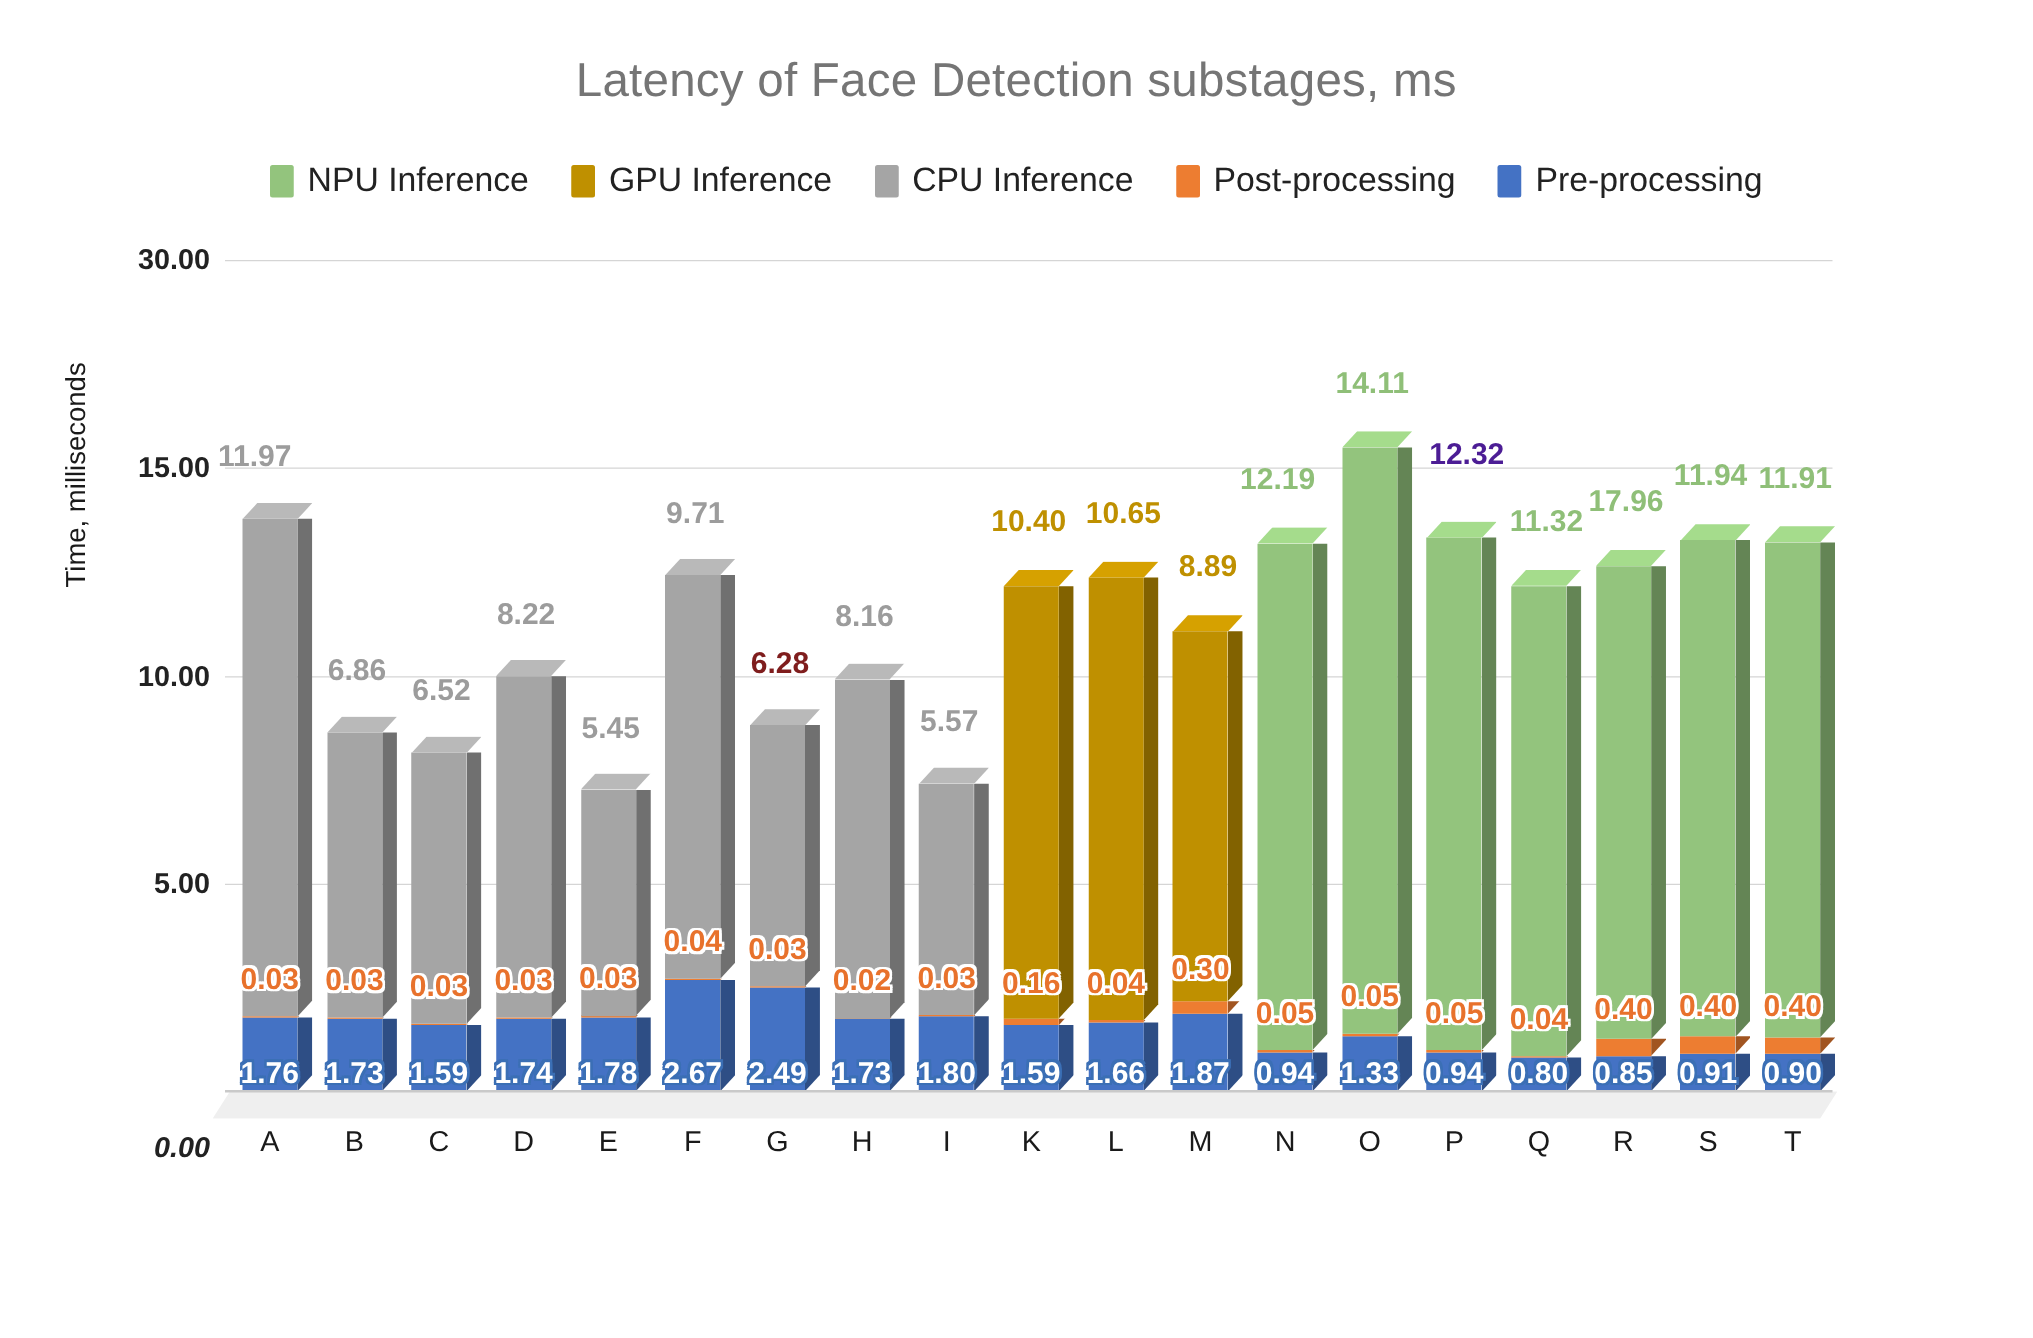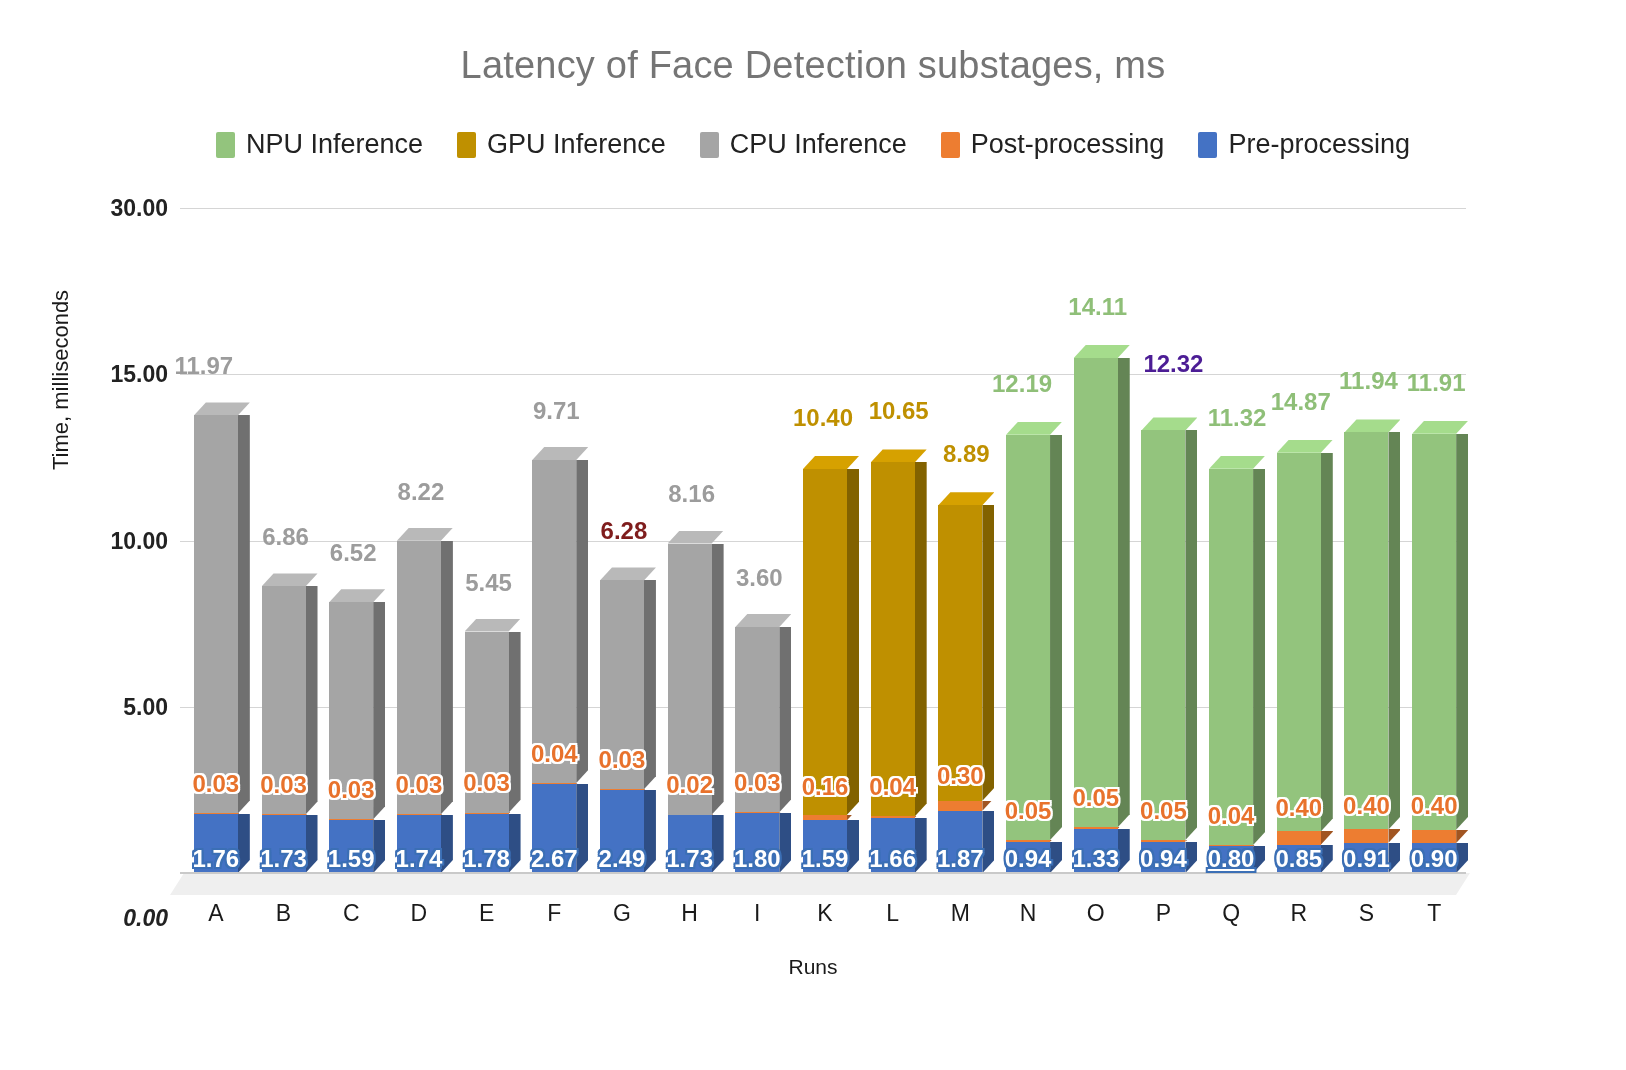--- a/index.html
+++ b/index.html
@@ -530,38 +530,37 @@
       <div class="xlabel" style="left: 960.368px;">M</div>
       <div class="xlabel" style="left: 1028.05px;">N</div>
       <div class="xlabel" style="left: 1095.74px;">O</div>
       <div class="xlabel" style="left: 1163.42px;">P</div>
       <div class="xlabel" style="left: 1231.11px;">Q</div>
       <div class="xlabel" style="left: 1298.79px;">R</div>
       <div class="xlabel" style="left: 1366.47px;">S</div>
       <div class="xlabel" style="left: 1434.16px;">T</div>
     </div>
 
-  <div class="xaxis-title">Runs</div>
 <div class="dlabel" style="color: rgb(156, 156, 156); left: 163.842px; top: 352.48px; width: 80px;">11.97</div>
     <div class="dlabel" style="color: rgb(156, 156, 156); left: 245.526px; top: 523.385px; width: 80px;">6.86</div>
     <div class="dlabel" style="color: rgb(156, 156, 156); left: 313.211px; top: 539.345px; width: 80px;">6.52</div>
     <div class="dlabel" style="color: rgb(156, 156, 156); left: 380.895px; top: 477.832px; width: 80px;">8.22</div>
     <div class="dlabel" style="color: rgb(156, 156, 156); left: 448.579px; top: 568.605px; width: 80px;">5.45</div>
     <div class="dlabel" style="color: rgb(156, 156, 156); left: 516.263px; top: 397.035px; width: 80px;">9.71</div>
     <div class="dlabel" style="color: #7f1d1d; left: 583.947px; top: 517.4px; width: 80px;">6.28</div>
     <div class="dlabel" style="color: rgb(156, 156, 156); left: 651.632px; top: 480.493px; width: 80px;">8.16</div>
-    <div class="dlabel" style="color: rgb(156, 156, 156); left: 719.316px; top: 563.95px; width: 80px;">3.60</div>
+    <div class="dlabel" style="color: rgb(156, 156, 156); left: 719.316px; top: 563.95px; width: 80px;">5.57</div>
     <div class="dlabel" style="color: rgb(191, 144, 0); left: 783px; top: 404.012px; width: 80px;">10.40</div>
     <div class="dlabel" style="color: rgb(191, 144, 0); left: 858.684px; top: 397.363px; width: 80px;">10.65</div>
     <div class="dlabel" style="color: rgb(191, 144, 0); left: 926.368px; top: 440.255px; width: 80px;">8.89</div>
     <div class="dlabel" style="color: rgb(143, 191, 120); left: 982.053px; top: 369.765px; width: 80px;">12.19</div>
     <div class="dlabel" style="color: rgb(143, 191, 120); left: 1057.74px; top: 292.957px; width: 80px;">14.11</div>
     <div class="dlabel" style="color: #4c1d95; left: 1133.42px; top: 350px; width: 80px;">12.32</div>
     <div class="dlabel" style="color: rgb(143, 191, 120); left: 1197.11px; top: 403.68px; width: 80px;">11.32</div>
-    <div class="dlabel" style="color: rgb(143, 191, 120); left: 1260.79px; top: 387.72px; width: 80px;">14.87</div>
+    <div class="dlabel" style="color: rgb(143, 191, 120); left: 1260.79px; top: 387.72px; width: 80px;">17.96</div>
     <div class="dlabel" style="color: rgb(143, 191, 120); left: 1328.47px; top: 367.438px; width: 80px;">11.94</div>
     <div class="dlabel" style="color: rgb(143, 191, 120); left: 1396.16px; top: 368.767px; width: 80px;">11.91</div>
     <div class="dlabel dlabel-post" style="left: 175.842px; top: 769.981px; width: 80px;">0.03</div>
     <div class="dlabel dlabel-pre" style="left: 175.842px; top: 845px; width: 80px;">1.76</div>
     <div class="dlabel dlabel-post" style="left: 243.526px; top: 770.979px; width: 80px;">0.03</div>
     <div class="dlabel dlabel-pre" style="left: 243.526px; top: 845px; width: 80px;">1.73</div>
     <div class="dlabel dlabel-post" style="left: 311.211px; top: 775.634px; width: 80px;">0.03</div>
     <div class="dlabel dlabel-pre" style="left: 311.211px; top: 845px; width: 80px;">1.59</div>
     <div class="dlabel dlabel-post" style="left: 378.895px; top: 770.646px; width: 80px;">0.03</div>
     <div class="dlabel dlabel-pre" style="left: 378.895px; top: 845px; width: 80px;">1.74</div>
@@ -581,20 +580,20 @@
     <div class="dlabel dlabel-pre" style="left: 852.684px; top: 845px; width: 80px;">1.66</div>
     <div class="dlabel dlabel-post" style="left: 920.368px; top: 761.835px; width: 80px;">0.30</div>
     <div class="dlabel dlabel-pre" style="left: 920.368px; top: 845px; width: 80px;">1.87</div>
     <div class="dlabel dlabel-post" style="left: 988.053px; top: 796.914px; width: 80px;">0.05</div>
     <div class="dlabel dlabel-pre" style="left: 988.053px; top: 845px; width: 80px;">0.94</div>
     <div class="dlabel dlabel-post" style="left: 1055.74px; top: 783.946px; width: 80px;">0.05</div>
     <div class="dlabel dlabel-pre" style="left: 1055.74px; top: 845px; width: 80px;">1.33</div>
     <div class="dlabel dlabel-post" style="left: 1123.42px; top: 796.914px; width: 80px;">0.05</div>
     <div class="dlabel dlabel-pre" style="left: 1123.42px; top: 845px; width: 80px;">0.94</div>
     <div class="dlabel dlabel-post" style="left: 1191.11px; top: 801.735px; width: 80px;">0.04</div>
-    <div class="dlabel dlabel-pre" style="left: 1191.11px; top: 845px; width: 80px; text-decoration: underline;">0.80</div>
+    <div class="dlabel dlabel-pre" style="left: 1191.11px; top: 845px; width: 80px;">0.80</div>
     <div class="dlabel dlabel-post" style="left: 1258.79px; top: 794.087px; width: 80px;">0.40</div>
     <div class="dlabel dlabel-pre" style="left: 1258.79px; top: 845px; width: 80px;">0.85</div>
     <div class="dlabel dlabel-post" style="left: 1326.47px; top: 792.092px; width: 80px;">0.40</div>
     <div class="dlabel dlabel-pre" style="left: 1326.47px; top: 845px; width: 80px;">0.91</div>
     <div class="dlabel dlabel-post" style="left: 1394.16px; top: 792.425px; width: 80px;">0.40</div>
     <div class="dlabel dlabel-pre" style="left: 1394.16px; top: 845px; width: 80px;">0.90</div>
   </div>
 
 </body></html>

